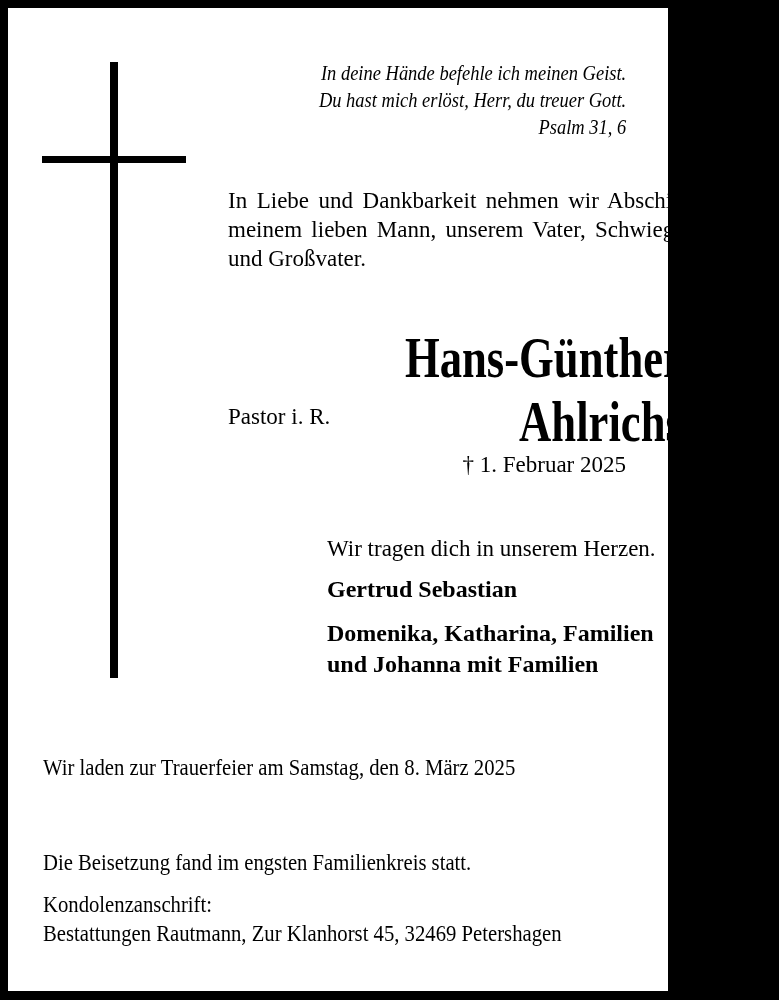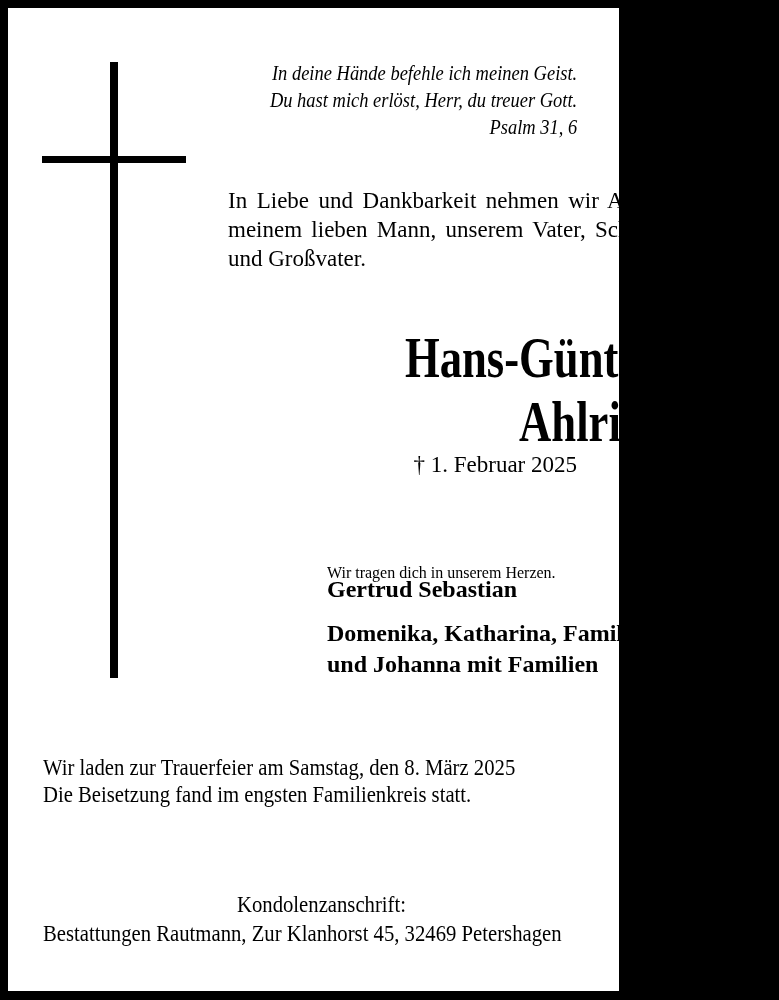--- a/index.html
+++ b/index.html
@@ -1,36 +1,36 @@
 <!DOCTYPE html>
 <html><head>
 <meta charset="utf-8">
 <style>
   html, body { margin:0; padding:0; }
   body { width:779px; height:1000px; background:#000; position:relative; overflow:hidden; }
-  .page { position:absolute; left:8px; top:8px; width:611px; height:983px; background:#fff; color:#000;
+  .page { position:absolute; left:8px; top:8px; width:660px; height:983px; background:#fff; color:#000;
           font-family:"Liberation Serif", "DejaVu Serif", serif; }
   .abs { position:absolute; white-space:nowrap; }
   .cross-v { position:absolute; left:102px; top:54px; width:8px; height:616px; background:#000; }
   .cross-h { position:absolute; left:34px; top:148px; width:144px; height:7px; background:#000; }
   .verse { position:absolute; right:42px; top:52px; text-align:right; font-style:italic; font-size:21px; line-height:27px; }
   .verse div { transform:scaleX(0.88); transform-origin:right; }
   .intro { position:absolute; left:220px; top:178px; width:510px; font-size:23px; line-height:29px; text-align:justify; text-align-last:left; }
   .name { position:absolute; left:220px; top:318px; width:514px; text-align:right; font-weight:bold; font-size:58px; line-height:64px; }
   .name span { display:inline-block; transform:scaleX(0.77); transform-origin:center; }
-  .title { position:absolute; left:220px; top:396px; width:514px; text-align:right; font-size:23px;margin-top:42px; }
+  .title { position:absolute; left:220px; top:396px; width:514px; text-align:left; font-size:23px; }
   .birth { left:224px; top:444px; font-size:23px; }
   .death { right:42px; top:444px; font-size:23px; }
-  .closing { left:319px; top:528px; font-size:16px;margin-top:28px; }
+  .closing { left:319px; top:528px; font-size:23px; }
   .fam1 { left:319px; top:568px; font-size:24px; font-weight:bold; }
   .fam2 { left:319px; top:610px; font-size:24px; font-weight:bold; line-height:31px; }
-  .small { font-size:23px; line-height:29px;text-align:center; }
+  .small { font-size:23px; line-height:29px; }
   .small span { display:inline-block; transform:scaleX(0.9); transform-origin:left; }
   .inv { left:35px; top:745px; }
-  .burial { left:35px; top:772px; }
+  .burial { left:35px; top:840px; }
   .cond { left:35px; top:882px; }
 </style>
 </head>
 <body>
 
 <div class="page">
   <div>
     <div class="cross-v"></div>
     <div class="cross-h"></div>
   </div>

